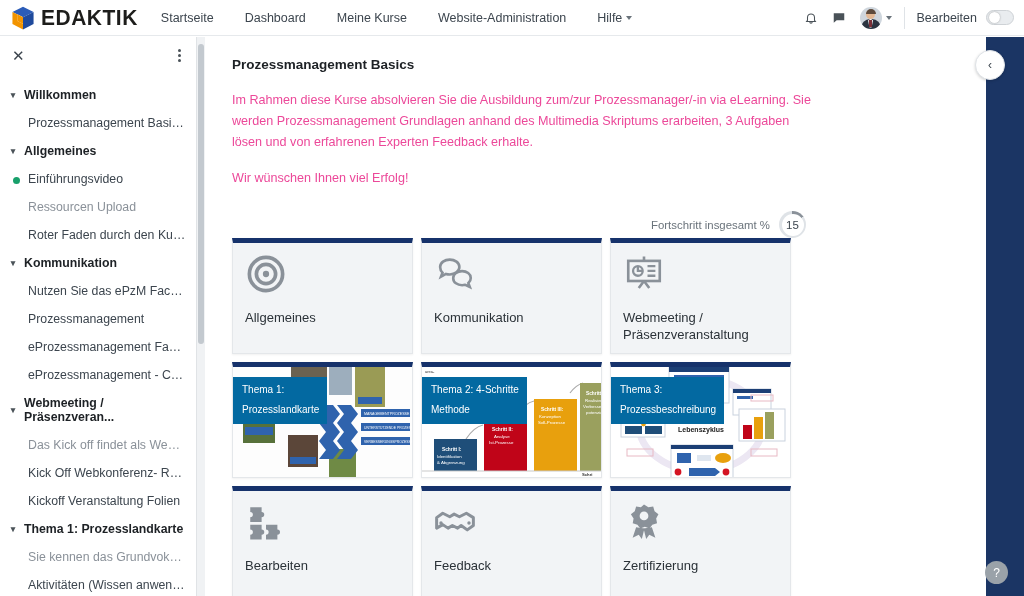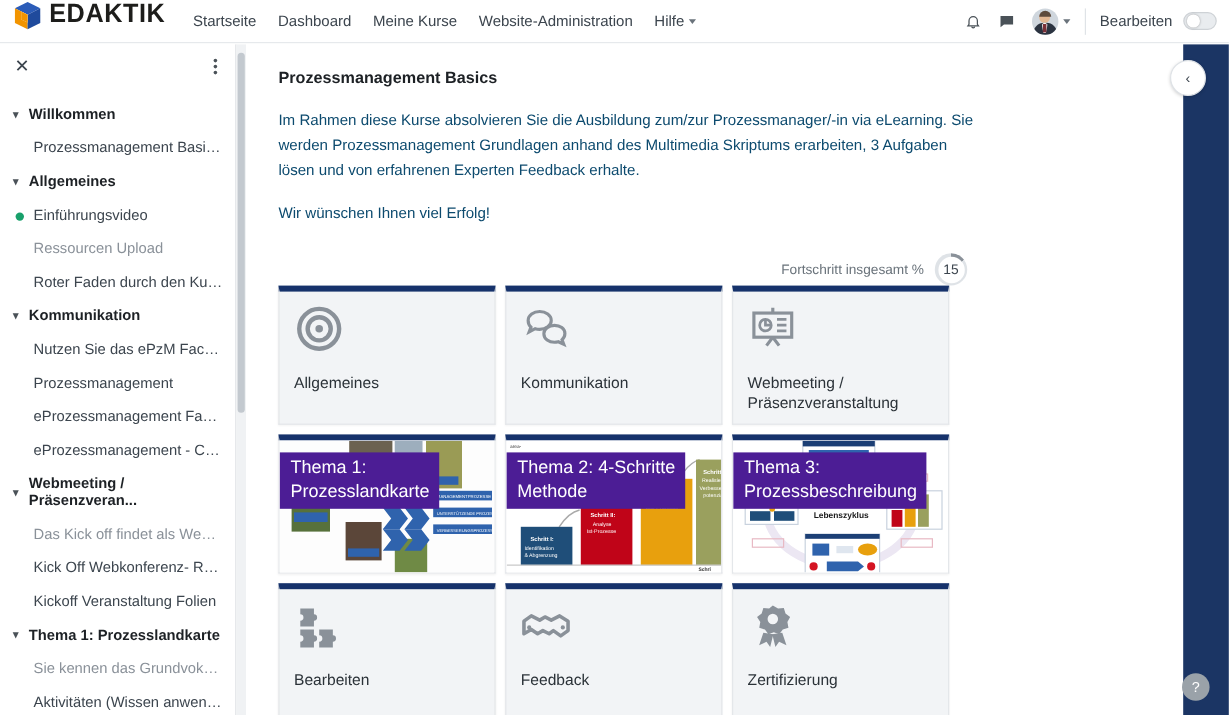--- a/index.html
+++ b/index.html
@@ -15,32 +15,32 @@
   
   .navbar {
     position: absolute; top: 0; left: 0;
     width: 1024px; height: 36px;
     background: #ffffff;
     border-bottom: 1px solid #e6e9ec;
     display: flex; align-items: center;
     z-index: 40;
   }
   .brand {
-    display: flex; align-items: flex-start;
+    display: flex; align-items: center;
     padding-left: 10px; padding-right: 14px;
     height: 36px;
   }
   .logo-cube { width: 26px; height: 26px; flex: 0 0 26px; }
   .brand-text {
     font-size: 21px; font-weight: bold; letter-spacing: .5px;
     color: #1d1d1b; margin-left: 5px;
     font-family: "Liberation Sans", sans-serif;
     transform: scaleY(1.05);
   }
-  .nav-links { display: flex; align-items: center; gap: 0px; justify-content: flex-end; }
+  .nav-links { display: flex; align-items: center; gap: 13px; justify-content: flex-end; }
   .nav-link {
     font-size: 12.5px; color: #3c454e;
     padding: 6px 9px; cursor: pointer; white-space: nowrap;
   }
   .caret-dn {
     display: inline-block; width: 0; height: 0; margin-left: 4px;
     border-left: 3.5px solid transparent; border-right: 3.5px solid transparent;
     border-top: 4px solid #6a737b; vertical-align: middle;
   }
   .nav-right {
@@ -147,21 +147,21 @@
     position: absolute; left: 206px; top: 37px;
     width: 632px; height: 559px;
     background: #ffffff; overflow: hidden;
     padding: 14px 26px 0 26px;
   }
   .page-title {
     font-size: 13.5px; font-weight: bold; color: #1d2125;
     margin: 6px 0 18px 0;
   }
   .intro-p {
-    font-size: 12.6px; color: #0c4a6e; line-height: 21px;
+    font-size: 12.6px; color: #ec4899; line-height: 21px;
     margin: 0 0 15px 0; max-width: 660px;
   }
   .progress-row {
     display: flex; align-items: center; justify-content: flex-end;
     gap: 9px; margin-top: 22px; padding-right: 6px;
   }
   .progress-label { font-size: 11.4px; color: #6a737b; }
   .ring {
     width: 27px; height: 27px; border-radius: 50%;
     position: relative; display: flex; align-items: center; justify-content: center;
@@ -196,22 +196,22 @@
   .card-body { padding: 10px 12px 0 12px; }
   .card-icon { width: 42px; height: 42px; color: #8a9199; }
   .card-title {
     font-size: 13px; color: #2b3238; line-height: 17px;
     margin-top: 10px;
   }
   .card.img-card { background: #ffffff; }
   .card-img { position: absolute; inset: 0; overflow: hidden; }
   .ov-label {
     position: absolute; left: 0; top: 10px;
-    background: #4c1d95; color: #ffffff;
-    font-size: 15px; line-height: 20px;
+    background: #0369a1; color: #ffffff;
+    font-size: 10px; line-height: 20px;
     padding: 3px 8px 4px 9px; z-index: 5;
     max-width: 172px;
   }
   .ov-label span { display: block; white-space: nowrap; }
 
   
   .t1 { background: #fdfdfd; }
 
   
   .t2 { background: #ffffff; }

